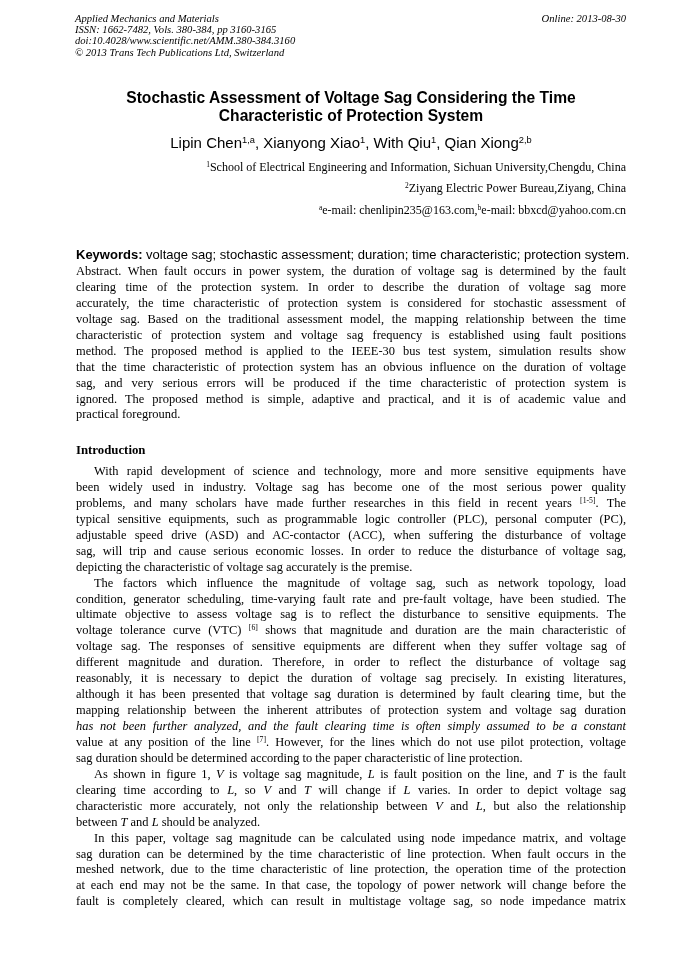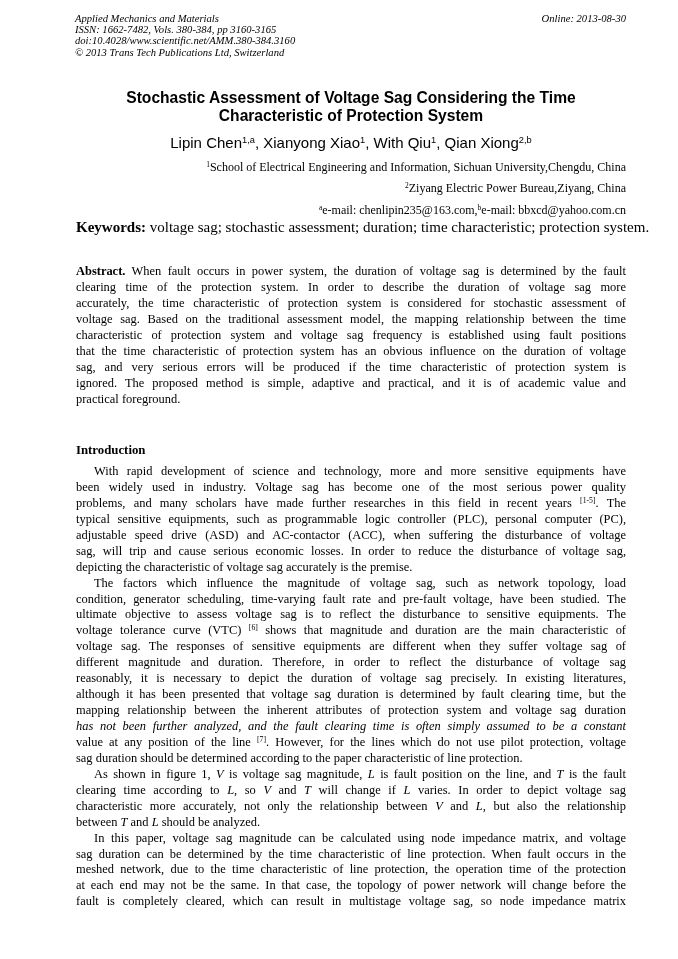--- a/index.html
+++ b/index.html
@@ -26,31 +26,31 @@
     text-align: center; font-family: "Liberation Sans", sans-serif;
     font-size: 15px; line-height: 18px; white-space: nowrap;
   }
   .affil {
     position: absolute; left: 64px; width: 550px;
     text-align: right; font-family: Liberation Serif, serif;
     font-size: 12px; line-height: 14px; white-space: nowrap;
   }
   sup { font-size: 0.62em; vertical-align: 0; position: relative; top: -0.55em; line-height: 0; }
   .keywords {
-    position: absolute; left: 64px; width: 560px; top: 220px;
-    font-family: Liberation Serif, serif; font-size: 15px; line-height: 14px; white-space: nowrap;
+    position: absolute; left: 64px; width: 560px; top: 248px;
+    font-family: Liberation Sans, sans-serif; font-size: 13px; line-height: 14px; white-space: nowrap;
   }
   .keywords b { font-weight: bold; }
   .body-text {
     position: absolute; left: 64px; width: 550px;
     font-family: "Liberation Serif", serif; font-size: 12.45px; line-height: 15.95px;
     text-align: justify;
   }
   .indent { text-indent: 18px; }
-  .abstract-label { font-weight: bold; }
+  .abstract-label { font-weight: normal; }
   .section-heading {
     position: absolute; left: 64px; top: 443px;
     font-family: "Liberation Serif", serif; font-weight: bold; font-size: 12.8px; line-height: 15px;
   }
   .line { display: block; text-align: justify; text-align-last: justify; white-space: nowrap; height: 15.95px; }
   .line.last { text-align-last: left; }
   i.var { font-style: italic; }
 </style>
 </head>
 <body>
@@ -79,20 +79,21 @@
   <div class="affil" style="top:203px;"><sup>a</sup><span>e-mail: chenlipin235@163.com,</span><sup>b</sup><span>e-mail: bbxcd@yahoo.com.cn</span></div>
 
   <div class="keywords"><b>Keywords:</b><span> voltage sag; stochastic assessment; duration; time characteristic; protection system.</span></div>
 
   <div class="body-text" style="top:264px;">
     <span class="line" style="word-spacing: 0px;"><b class="abstract-label">Abstract.</b><span> When fault occurs in power system, the duration of voltage sag is determined by the fault</span></span>
     <span class="line" style="word-spacing: 0px;">clearing time of the protection system. In order to describe the duration of voltage sag more</span>
     <span class="line" style="word-spacing: 0px;">accurately, the time characteristic of protection system is considered for stochastic assessment of</span>
     <span class="line" style="word-spacing: 0px;">voltage sag. Based on the traditional assessment model, the mapping relationship between the time</span>
     <span class="line" style="word-spacing: 0px;">characteristic of protection system and voltage sag frequency is established using fault positions</span>
+    <span class="line" style="word-spacing: 0px;">method. The proposed method is applied to the IEEE-30 bus test system, simulation results show</span>
     <span class="line" style="word-spacing: 0px;">that the time characteristic of protection system has an obvious influence on the duration of voltage</span>
     <span class="line" style="word-spacing: 0px;">sag, and very serious errors will be produced if the time characteristic of protection system is</span>
     <span class="line" style="word-spacing: 0px;">ignored. The proposed method is simple, adaptive and practical, and it is of academic value and</span>
     <span class="line last">practical foreground.</span>
   </div>
 
   <div class="section-heading">Introduction</div>
 
   <div class="body-text" style="top:464px;">
 

